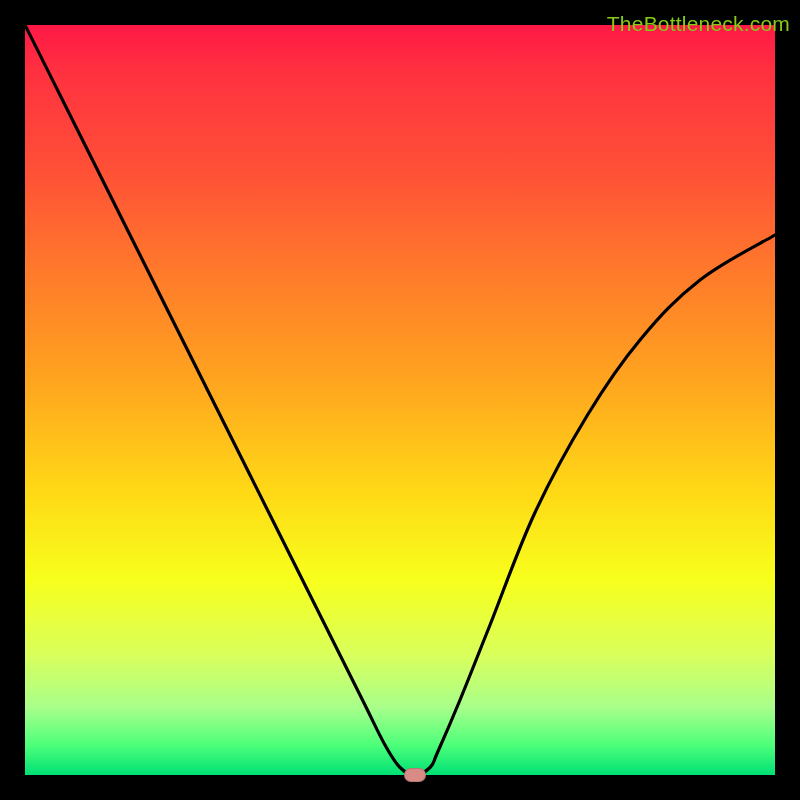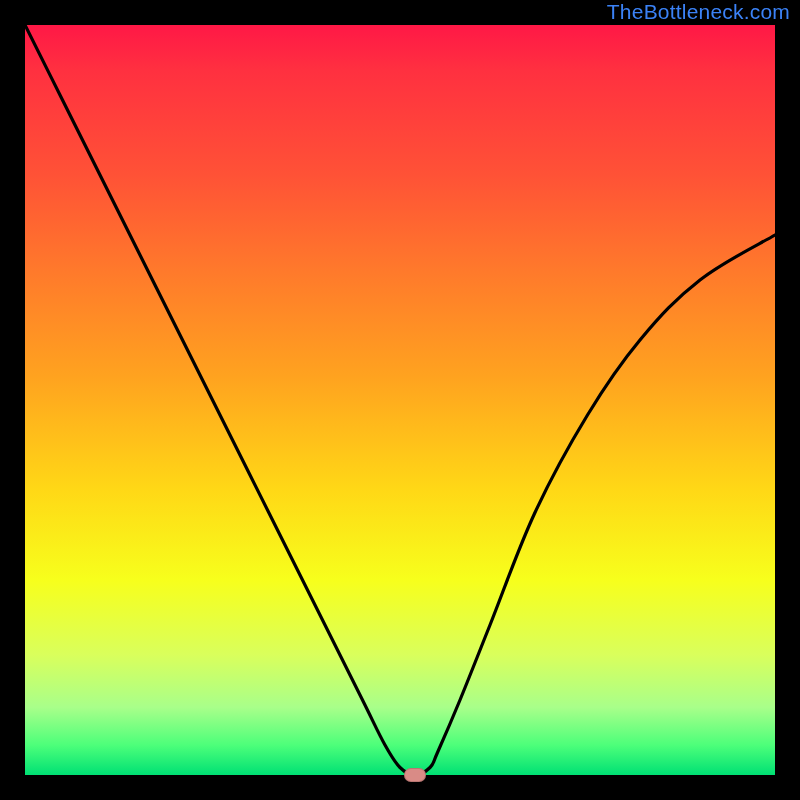--- a/index.html
+++ b/index.html
@@ -5,25 +5,25 @@
   * { margin: 0; padding: 0; box-sizing: border-box; }
   html, body { width: 800px; height: 800px; overflow: hidden; background: #000; }
   .frame {
     position: relative;
     width: 800px;
     height: 800px;
     background: #000;
   }
   .watermark {
     position: absolute;
-    top: 0;
+    top: 12px;
     right: 10px;
     font-family: Arial, Helvetica, sans-serif;
     font-size: 21px;
-    color: #3b82f6;
+    color: #84cc16;
     letter-spacing: 0.2px;
     font-weight: 500;
     z-index: 5;
   }
   .plot {
     position: absolute;
     left: 25px;
     top: 25px;
     width: 750px;
     height: 750px;

